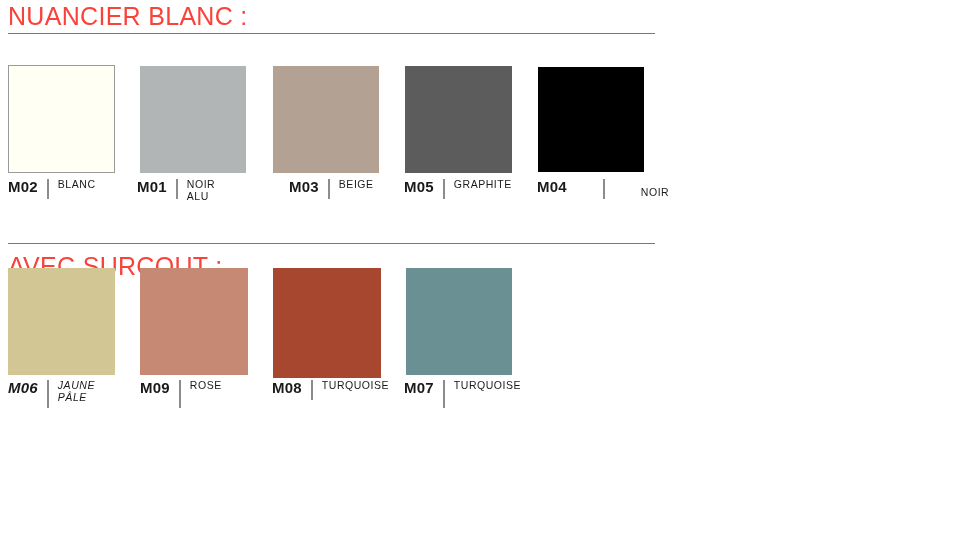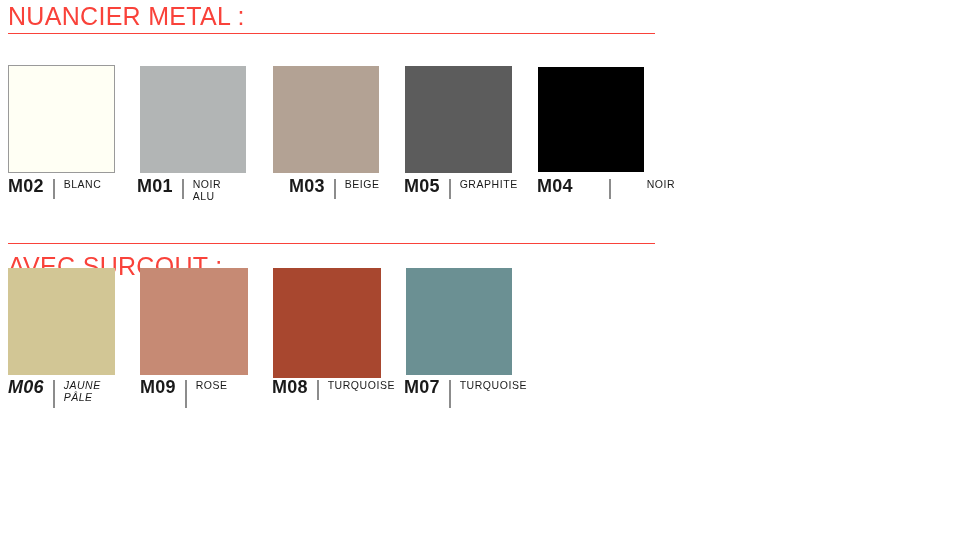--- a/index.html
+++ b/index.html
@@ -46,21 +46,21 @@
   }
 
   .swatch-label {
     position: absolute;
     display: flex;
     align-items: flex-start;
     white-space: nowrap;
   }
 
   .swatch-code {
-    font-size: 18px;
+    font-size: 15px;
     font-weight: 700;
     color: #1a1a1a;
     letter-spacing: 0.2px;
     line-height: 15px;
     font-family: "Liberation Sans", sans-serif;
   }
 
   .swatch-sep {
     width: 2px;
     background: #8c8c8c;
@@ -75,21 +75,21 @@
     letter-spacing: 0.55px;
     line-height: 11.5px;
     font-family: "Liberation Sans", sans-serif;
     white-space: pre-line;
   }
 </style>
 </head>
 <body style="background: rgb(255, 255, 255);">
 
 <div id="palette-root">
-    <div class="section-heading" style="top: 4px; color: rgb(249, 66, 58);">NUANCIER METAL :</div>
+    <div class="section-heading" style="top: 4px; color: rgb(249, 66, 58);">NUANCIER BLANC :</div>
     <div class="heading-rule" style="top: 33px; background: rgb(249, 66, 58);"></div>
     <div class="swatch-cell" style="left: 0px; top: 0px;">
       <div class="swatch-chip" title="M02" style="left: 8px; top: 65px; width: 107px; height: 108px; background: rgb(255, 255, 244); border: 1px solid rgb(154, 154, 154);"></div>
       <div class="swatch-label" style="left: 8px; top: 179px;">
         <span class="swatch-code" style="color: rgb(26, 26, 26);">M02</span>
         <span class="swatch-sep" style="height: 20px;"></span>
         <span class="swatch-name" style="color: rgb(26, 26, 26);">BLANC</span>
       </div>
     </div>
     <div class="swatch-cell" style="left: 0px; top: 0px;">
@@ -114,21 +114,21 @@
         <span class="swatch-code" style="color: rgb(26, 26, 26);">M05</span>
         <span class="swatch-sep" style="height: 20px;"></span>
         <span class="swatch-name" style="color: rgb(26, 26, 26);">GRAPHITE</span>
       </div>
     </div>
     <div class="swatch-cell" style="left: 0px; top: 0px;">
       <div class="swatch-chip" title="M04" style="left: 538px; top: 67px; width: 106px; height: 105px; background: rgb(0, 0, 0);"></div>
       <div class="swatch-label" style="left: 537px; top: 179px; gap: 27px;">
         <span class="swatch-code" style="color: rgb(26, 26, 26);">M04</span>
         <span class="swatch-sep" style="height: 20px;"></span>
-        <span class="swatch-name" style="color: rgb(26, 26, 26);">NOIR</span>
+        <span class="swatch-name" style="color: rgb(26, 26, 26); margin-top: 8px;">NOIR</span>
       </div>
     </div>
     <div class="section-heading" style="top: 214px; color: rgb(249, 66, 58); margin-top: 40px;">AVEC SURCOUT :</div>
     <div class="heading-rule" style="top: 243px; background: rgb(249, 66, 58);"></div>
     <div class="swatch-cell" style="left: 0px; top: 0px;">
       <div class="swatch-chip" title="M06" style="left: 8px; top: 268px; width: 107px; height: 107px; background: rgb(210, 198, 149);"></div>
       <div class="swatch-label" style="left: 8px; top: 380px; font-style: italic;">
         <span class="swatch-code" style="color: rgb(26, 26, 26);">M06</span>
         <span class="swatch-sep" style="height: 28px;"></span>
         <span class="swatch-name" style="color: rgb(26, 26, 26);">JAUNE

